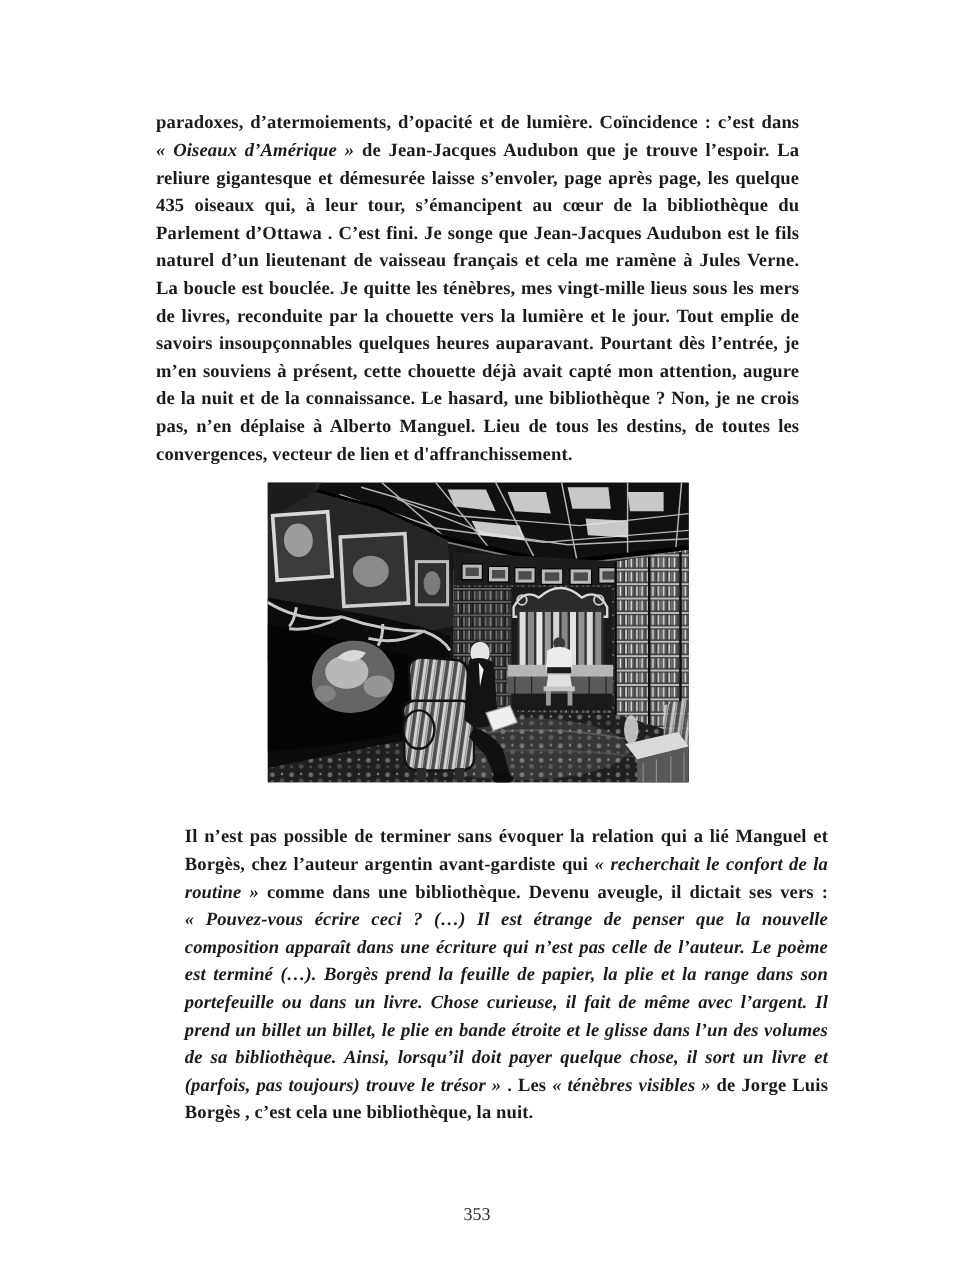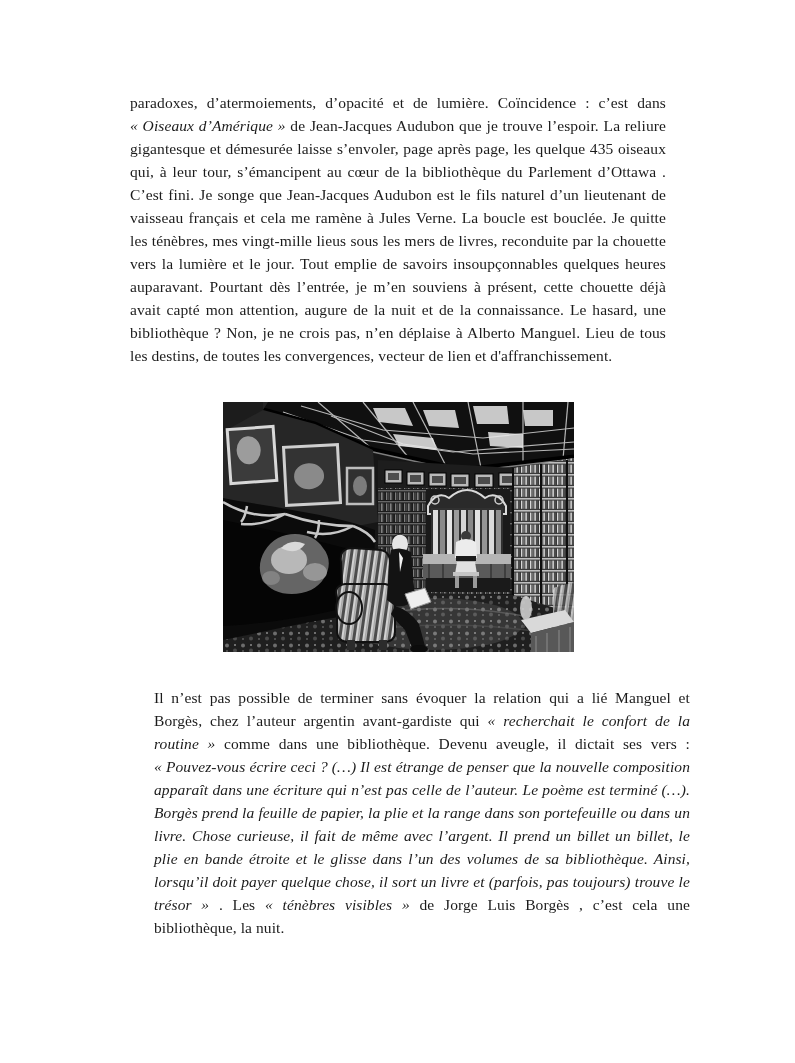--- a/index.html
+++ b/index.html
@@ -14,20 +14,21 @@
   }
   .body-text {
     position: absolute;
     left: 130px;
     width: 536px;
     text-align: justify;
     font-size: 15.5px;
     line-height: 23px;
     letter-spacing: 0.1px;
     hyphens: none;
+    font-weight: bold;
   }
   .body-text em { font-style: italic; }
   .para-1 { top: 91px; }
   .para-2 { top: 686px; margin-left: 24px; }
   .figure-wrap {
     position: absolute;
     left: 223px;
     top: 402px;
     width: 351px;
     height: 250px;
@@ -256,14 +257,15 @@
             <line x1="336" y1="228" x2="336" y2="250"></line>
             <line x1="347" y1="225" x2="347" y2="250"></line>
           </g>
         <ellipse cx="303" cy="206" rx="6" ry="12" fill="#cdcdcd" opacity="0.9"></ellipse>
       </g>
     </svg>
   </div>
 
   <div class="body-text para-2"><span>Il n’est pas possible de terminer sans évoquer la relation qui a lié Manguel et Borgès, chez l’auteur argentin avant-gardiste qui </span><em>«&nbsp;recherchait le confort de la routine&nbsp;» </em><span> comme dans une bibliothèque. Devenu aveugle, il dictait ses vers&nbsp;: </span><em>«&nbsp;Pouvez-vous écrire ceci&nbsp;? (…) Il est étrange de penser que la nouvelle composition apparaît dans une écriture qui n’est pas celle de l’auteur. Le poème est terminé (…). Borgès prend la feuille de papier, la plie et la range dans son portefeuille ou dans un livre. Chose curieuse, il fait de même avec l’argent. Il prend un billet un billet, le plie en bande étroite et le glisse dans l’un des volumes de sa bibliothèque. Ainsi, lorsqu’il doit payer quelque chose, il sort un livre et (parfois, pas toujours) trouve le trésor&nbsp;»</em><span> . Les </span><em>«&nbsp;ténèbres visibles&nbsp;»</em><span> de Jorge Luis Borgès , c’est cela une bibliothèque, la nuit.</span></div>
 
+  <div class="page-number">353</div>
 
 </div>
 
 </body></html>

